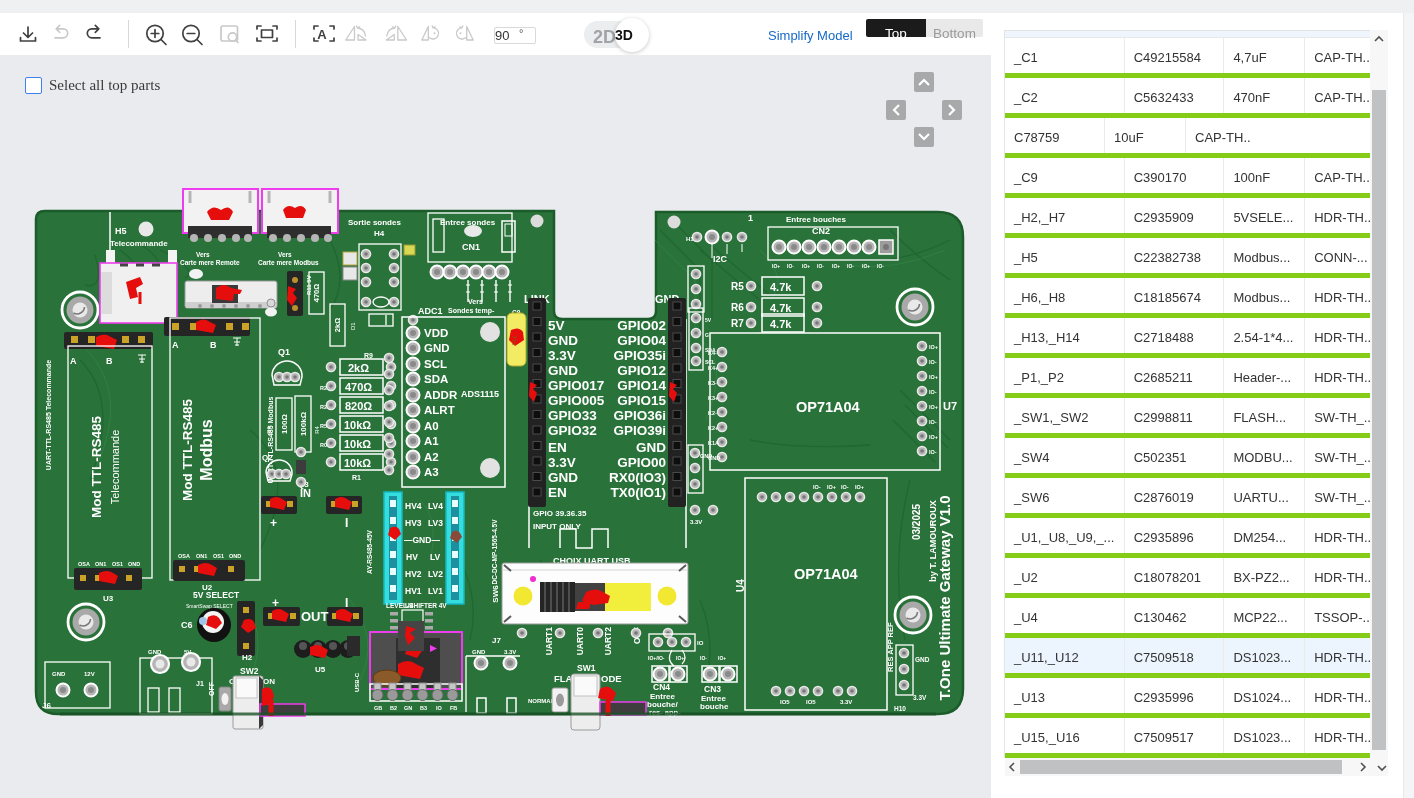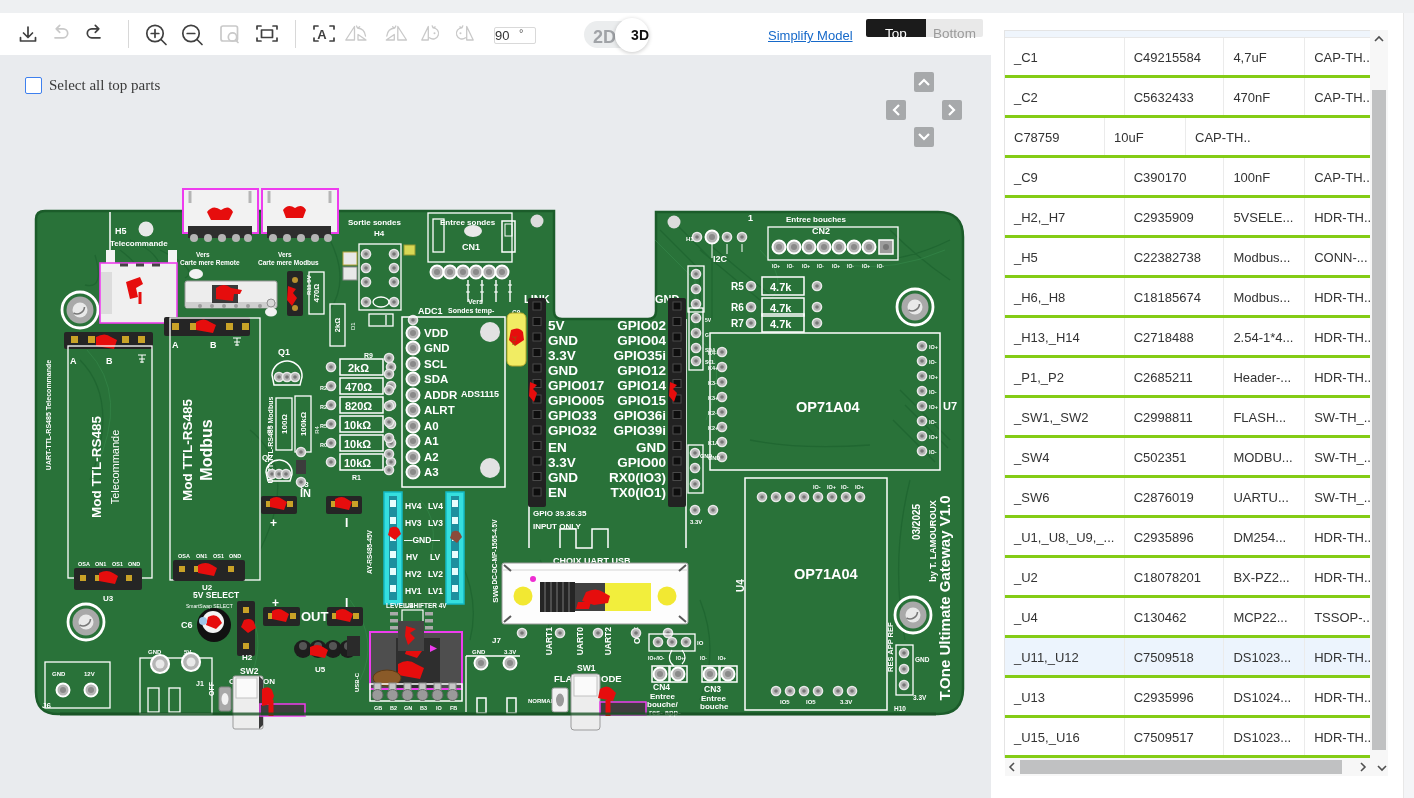--- a/index.html
+++ b/index.html
@@ -3,31 +3,31 @@
 <style>
 *{margin:0;padding:0;box-sizing:border-box}
 html,body{width:1414px;height:798px;font-family:"Liberation Sans",sans-serif;background:#fff;position:relative;overflow:hidden}
 .topband{position:absolute;left:0;top:0;width:1414px;height:13px;background:#eef0f2}
 .toolbar{position:absolute;left:0;top:13px;width:1414px;height:42px;background:#fff}
 .sep{position:absolute;top:7px;width:1px;height:28px;background:#d8d8d8}
 .degbox{position:absolute;left:494px;top:14px;width:42px;height:17px;border:1px solid #d9d9d9;border-radius:2px;font-size:13px;color:#333;line-height:15px;}
 .degmark{position:absolute;left:519px;top:14px;font-size:11px;color:#555}
 .pill{position:absolute;left:584px;top:8px;width:63px;height:27px;background:#ebedee;border-radius:14px}
 .pill .d2{position:absolute;left:9px;top:6px;font-size:18px;font-weight:bold;color:#a0a3a7}
-.pill .d3circ{position:absolute;right:-2px;top:-3.5px;width:34px;height:34px;border-radius:50%;background:#fff;box-shadow:0 1px 4px rgba(0,0,0,.22);text-align:right;line-height:34px;font-size:14px;font-weight:bold;color:#111}
-.simp{position:absolute;left:768px;top:15px;font-size:13px;color:#1669c9;text-decoration:underline}
+.pill .d3circ{position:absolute;right:-2px;top:-3.5px;width:34px;height:34px;border-radius:50%;background:#fff;box-shadow:0 1px 4px rgba(0,0,0,.22);text-align:left;line-height:34px;font-size:14px;font-weight:bold;color:#111}
+.simp{position:absolute;left:768px;top:15px;font-size:13px;color:#1669c9;}
 .topbtn{position:absolute;top:6px;height:18px;font-size:13.5px;text-align:center;line-height:30px}
 .viewer{position:absolute;left:0;top:55px;width:991px;height:743px;background:#e9ebee}
 .selrow{position:absolute;left:25px;top:22px;display:flex;align-items:flex-start}
 .cb{width:17px;height:17px;border:1px solid #3e80ee;border-radius:2px;background:#fff;margin-right:7px}
 .sellab{font-size:15px;color:#3a3a3a;font-family:"Liberation Serif",serif}
 .navbtn{position:absolute;width:20px;height:20px;background:#a7a9ab;border-radius:2px}
 .panel{position:absolute;left:1004px;top:30px;width:366px;background:#fff;border-top:1px solid #e4e4e4;border-left:1px solid #e4e4e4}
 .phead{height:7px;background:#eff5fc;border-bottom:1px solid #e8e8e8}
-.prow{display:flex;height:40px;border-bottom:3px solid #84cc16;background:#fff}
+.prow{display:flex;height:40px;border-bottom:5px solid #84cc16;background:#fff}
 .prow.hl{background:#ecf4fd}
 .pc{font-size:13px;color:#333;line-height:39px;padding-left:9px;border-right:1px solid #ebebeb;overflow:hidden;white-space:nowrap}
 .c1{width:120px}.c2{width:100px}.c3{width:81px}.c4{width:65px;border-right:none}
 .vbar{position:absolute;left:1370px;top:30px;width:18px;height:728px;background:#f7f7f7}
 .vthumb{position:absolute;left:1372px;width:14px;background:#c0c1c2}
 .hbar{position:absolute;left:1005px;top:758px;width:383px;height:18px;background:#f7f7f7}
 .hthumb{position:absolute;top:760px;height:14px;background:#c0c1c2}
 .chev{position:absolute;font-size:11px;color:#555;font-weight:bold}
 .rightstrip{position:absolute;left:1403px;top:13px;width:11px;height:785px;background:#f4f5f7;border-left:1px solid #e8e8e8}
 </style></head>

